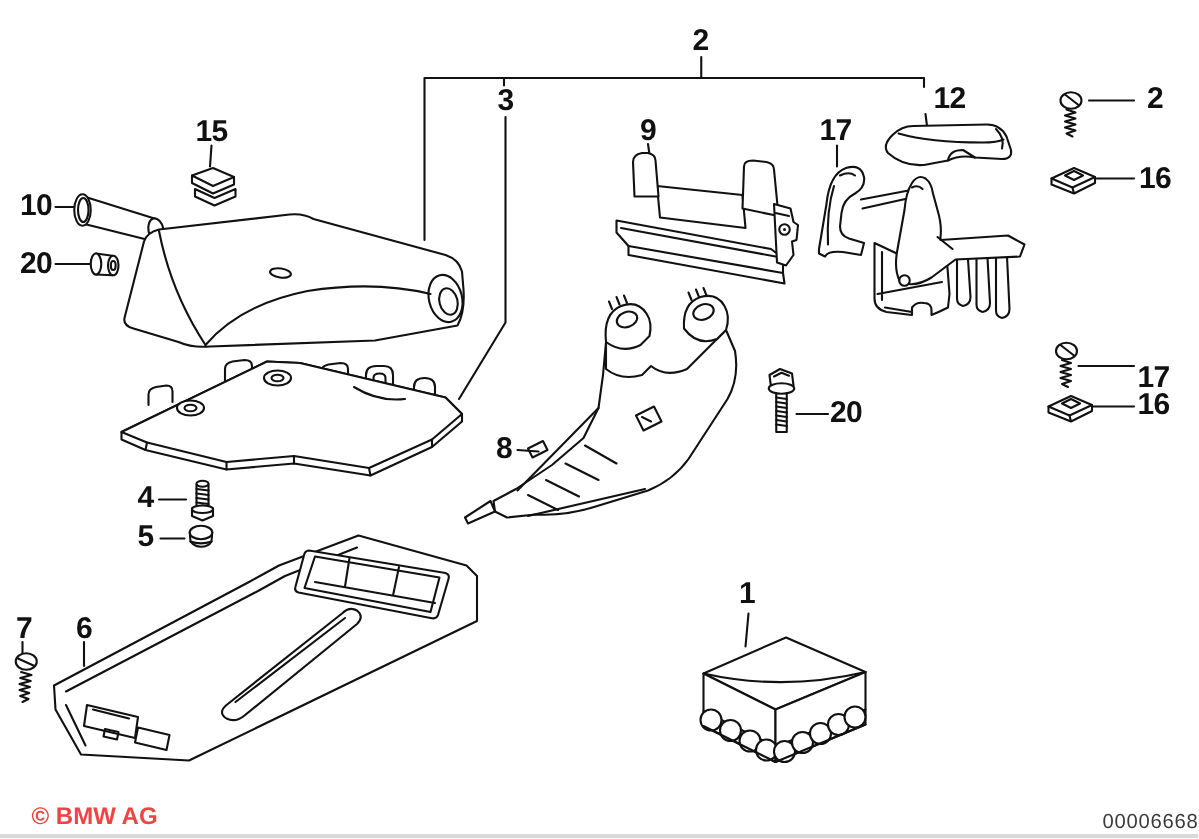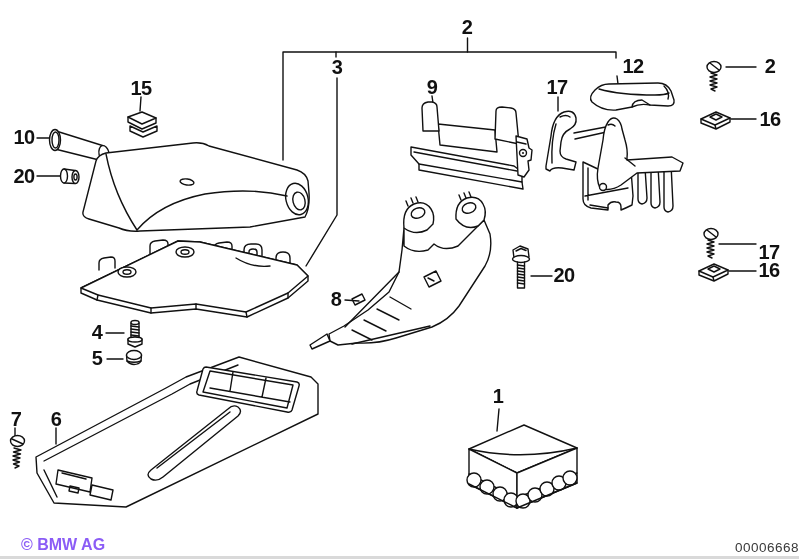--- a/index.html
+++ b/index.html
@@ -8,21 +8,21 @@
     font-family:"Liberation Sans",sans-serif;overflow:hidden;
   }
   .stage svg{position:absolute;left:0;top:0;}
   .callout{
     position:absolute;transform:translate(-50%,-50%);
     font:700 20px "Liberation Sans",sans-serif;color:#111;
     letter-spacing:-0.5px;white-space:nowrap;line-height:1;
   }
   .copyright{
     position:absolute;left:21px;top:536px;
-    font:700 16px "Liberation Sans",sans-serif;color:#8b5cf6;letter-spacing:0px;
+    font:700 16px "Liberation Sans",sans-serif;color:#ef4444;letter-spacing:0px;
   }
   .doc-number{
     position:absolute;left:735px;top:540px;
     font:400 13.5px "Liberation Sans",sans-serif;color:#3a3a3a;letter-spacing:0.5px;
   }
   .bottom-strip{
     position:absolute;left:0;top:556px;width:799px;height:3px;background:#d9d9d9;
   }
 </style>
 </head>

